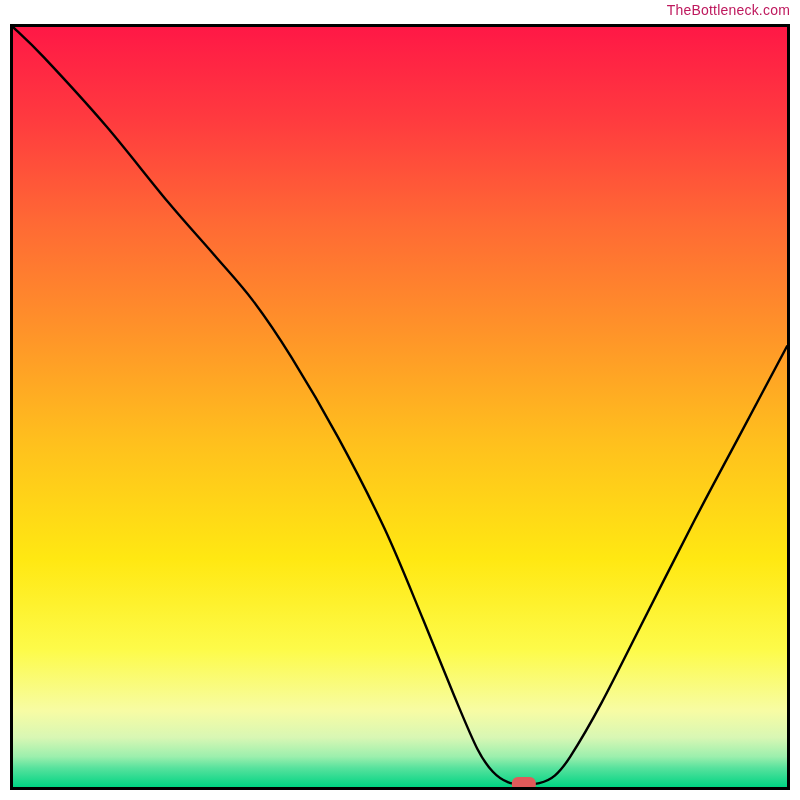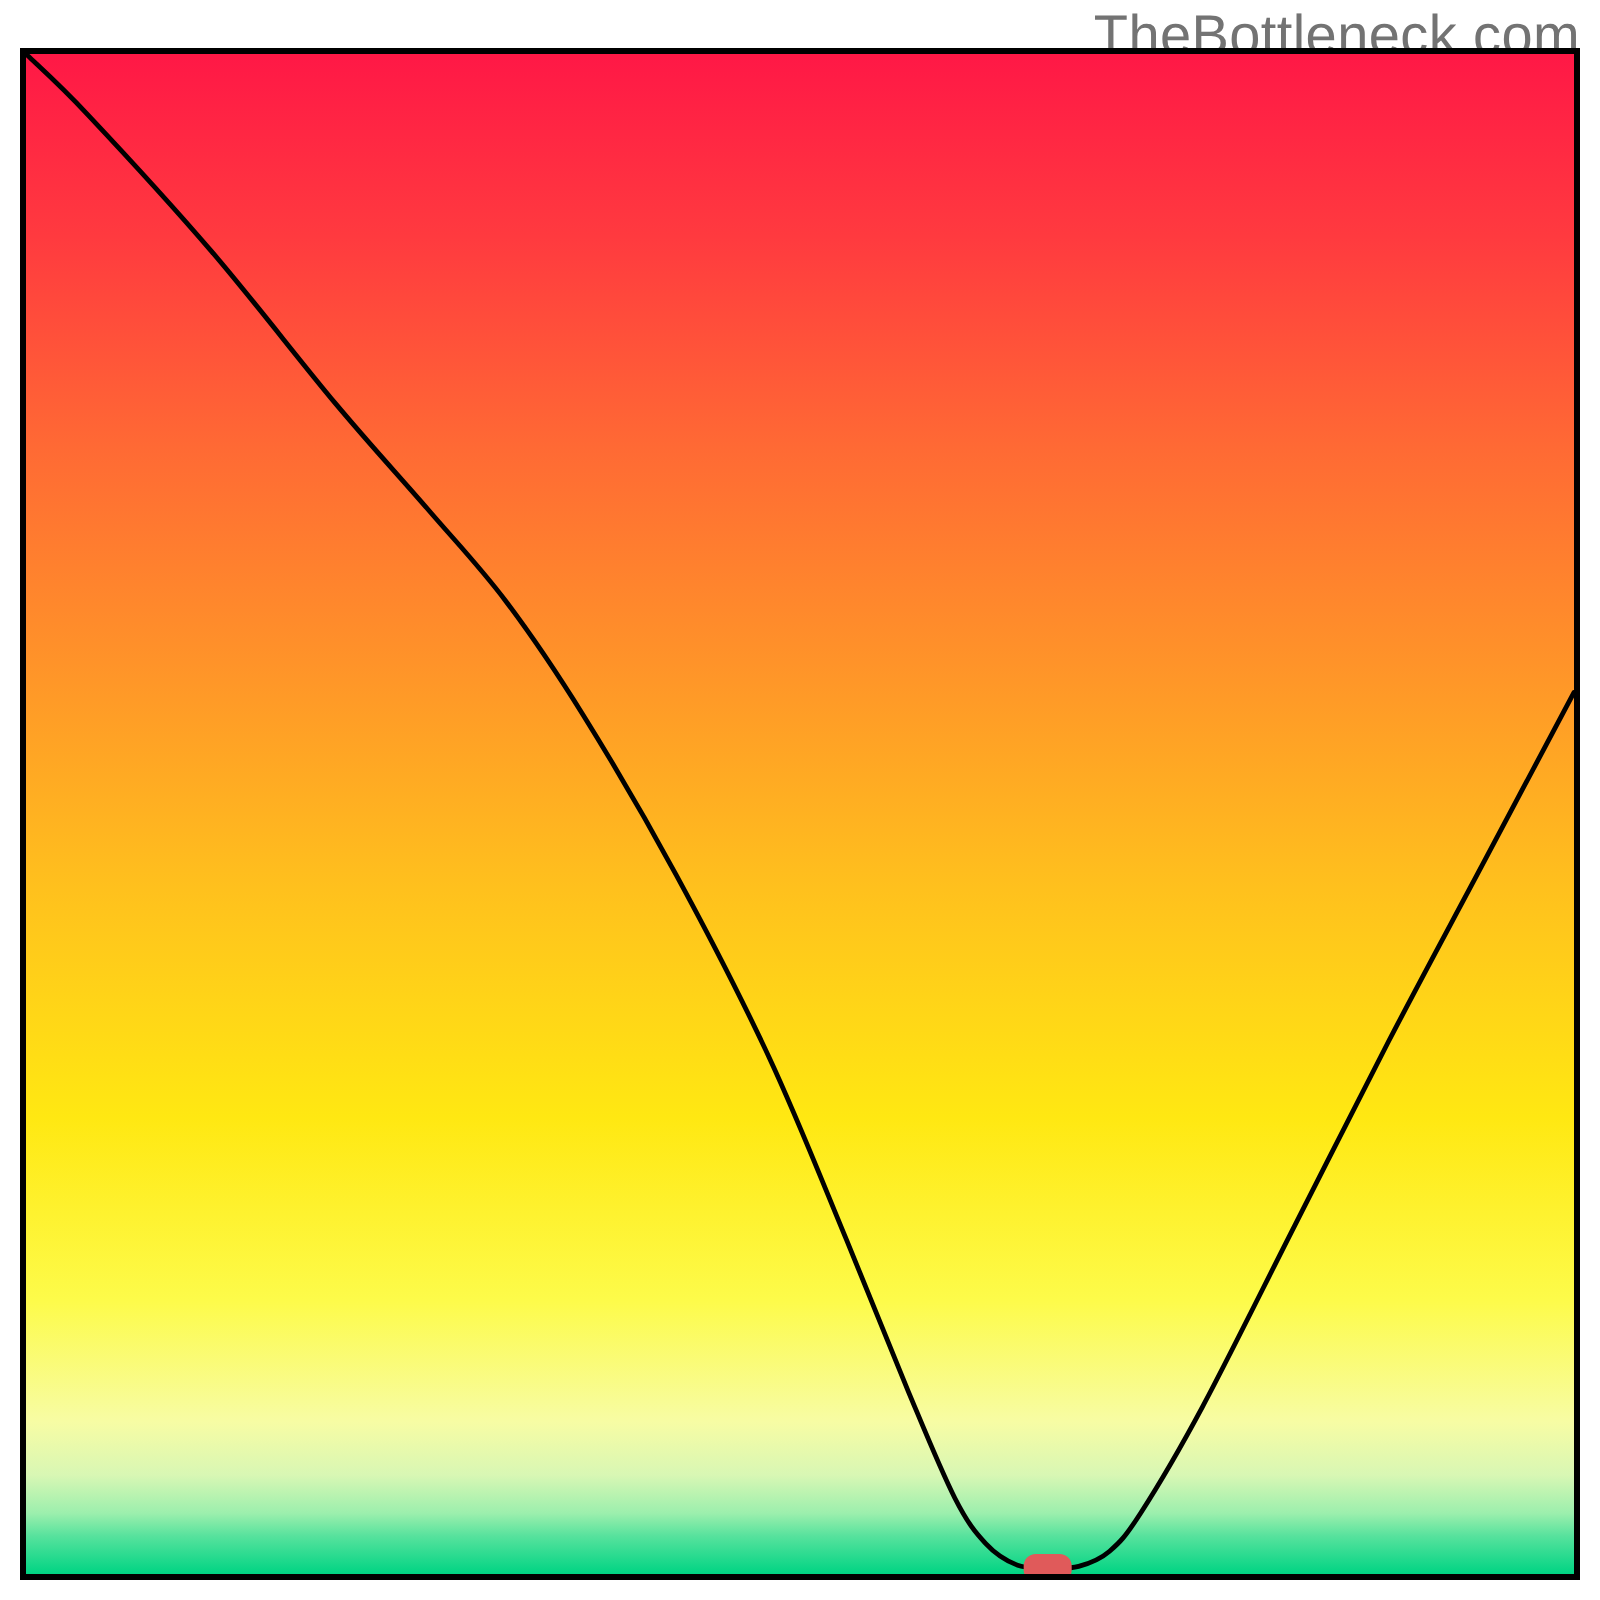--- a/index.html
+++ b/index.html
@@ -17,23 +17,23 @@
     top: 24px;
     width: 780px;
     height: 766px;
     border: 3px solid #000;
     box-sizing: border-box;
   }
   .watermark {
     position: absolute;
     top: 2px;
     right: 10px;
-    font-size: 28px;
+    font-size: 14px;
     font-weight: 500;
-    color: #737373;
+    color: #be185d;
     letter-spacing: 0.2px;
     text-align: right;
   }
   svg.plot-svg {
     display: block;
   }
   .marker {
     fill: #e05a5a;
     stroke: none;
   }

